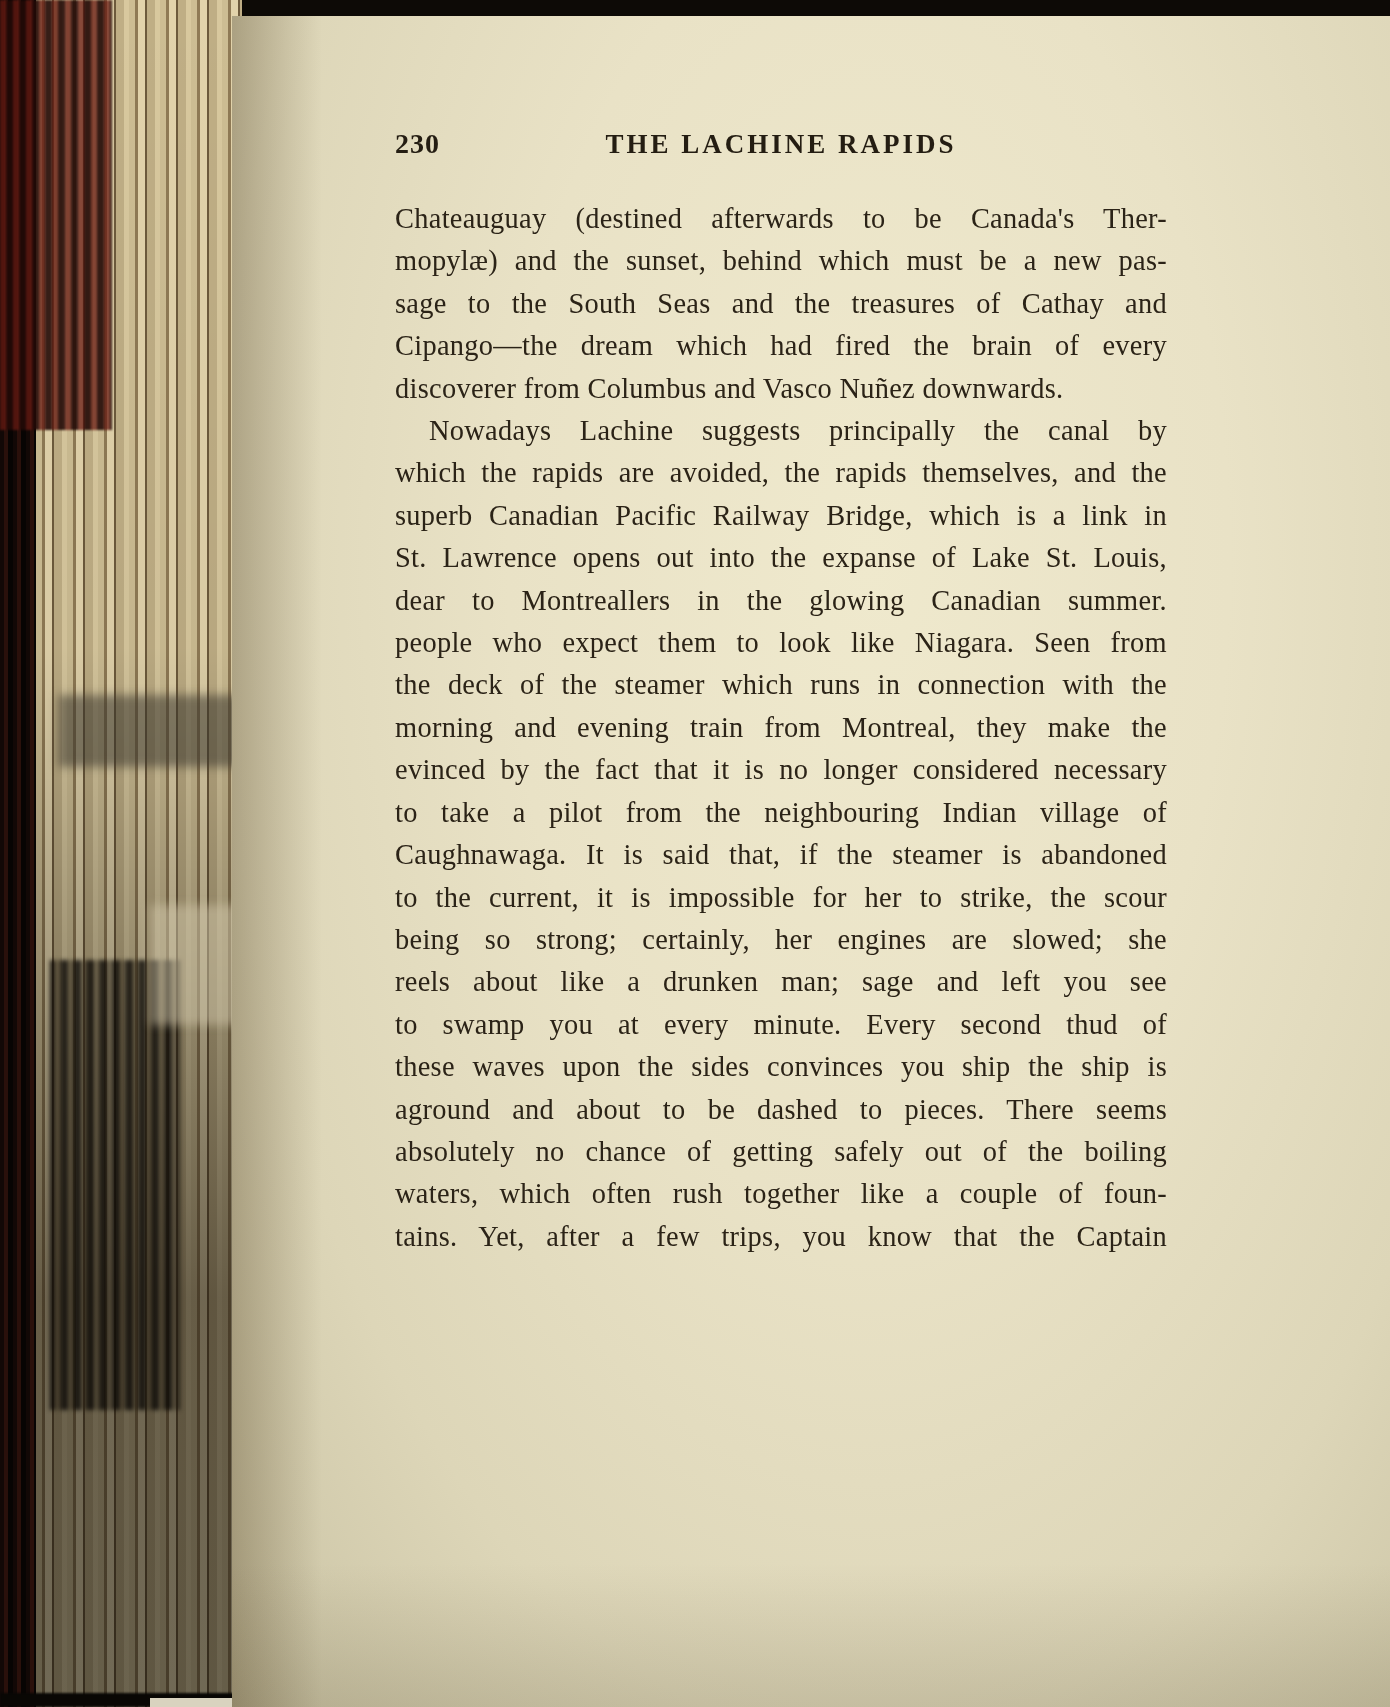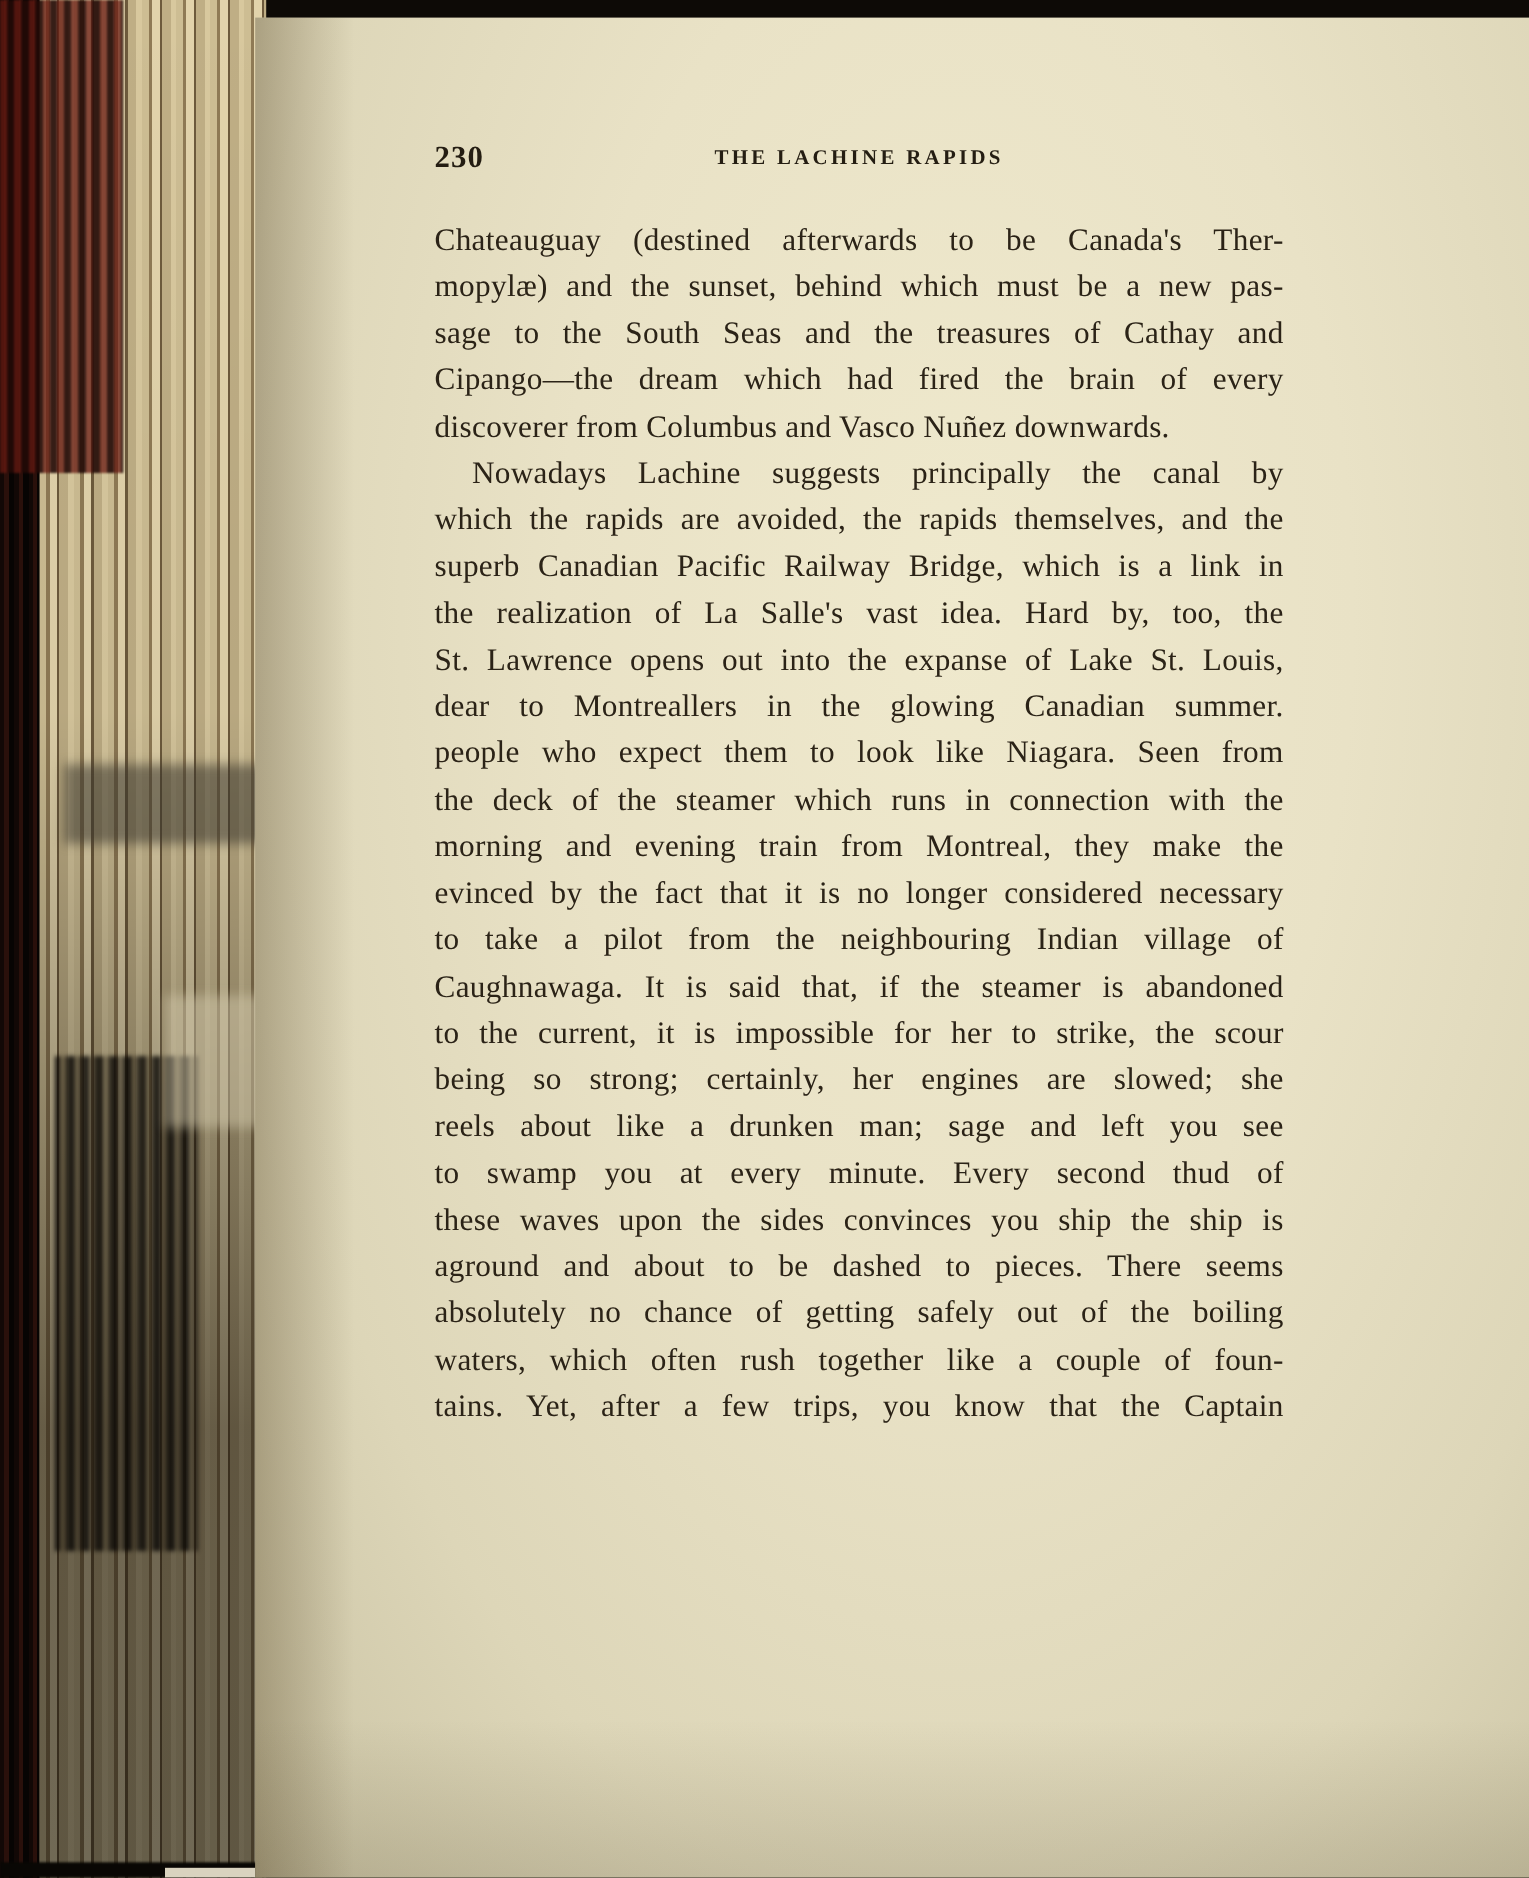--- a/index.html
+++ b/index.html
@@ -49,21 +49,21 @@
   .text-col{
     position:absolute;left:163px;top:110px;width:772px;
     color:#2b2317;
   }
   .header-row{position:relative;height:36px;line-height:36px;text-align:center;}
   .pagenum{
     position:absolute;left:0;top:0;
     font-size:28px;font-weight:600;letter-spacing:1px;color:#241d12;
   }
   .running{
-    font-size:19px;font-weight:bold;letter-spacing:3px;color:#241d12;
+    font-size:27px;font-weight:bold;letter-spacing:3px;color:#241d12;
   }
   .body-text{margin-top:36px;}
   .line{
     font-size:28.4px;line-height:42.4px;letter-spacing:.3px;
     white-space:normal;color:#2b2317;
   }
   .line.j{text-align:justify;text-align-last:justify;}
   .line.ind{padding-left:34px;}
 </style>
 </head>
@@ -90,21 +90,20 @@
       </div>
       <div class="body-text">
           <div class="line j">Chateauguay (destined afterwards to be Canada's Ther-</div>
           <div class="line j">mopylæ) and the sunset, behind which must be a new pas-</div>
           <div class="line j">sage to the South Seas and the treasures of Cathay and</div>
           <div class="line j">Cipango—the dream which had fired the brain of every</div>
           <div class="line">discoverer from Columbus and Vasco Nuñez downwards.</div>
           <div class="line j ind">Nowadays Lachine suggests principally the canal by</div>
           <div class="line j">which the rapids are avoided, the rapids themselves, and the</div>
           <div class="line j">superb Canadian Pacific Railway Bridge, which is a link in</div>
-          <div class="line j">the realization of La Salle's vast idea.  Hard by, too, the</div>
           <div class="line j">St. Lawrence opens out into the expanse of Lake St. Louis,</div>
           <div class="line j">dear to Montreallers in the glowing Canadian summer.</div>
           <div class="line j">people who expect them to look like Niagara.  Seen from</div>
           <div class="line j">the deck of the steamer which runs in connection with the</div>
           <div class="line j">morning and evening train from Montreal, they make the</div>
           <div class="line j">evinced by the fact that it is no longer considered necessary</div>
           <div class="line j">to take a pilot from the neighbouring Indian village of</div>
           <div class="line j">Caughnawaga.  It is said that, if the steamer is abandoned</div>
           <div class="line j">to the current, it is impossible for her to strike, the scour</div>
           <div class="line j">being so strong; certainly, her engines are slowed; she</div>

